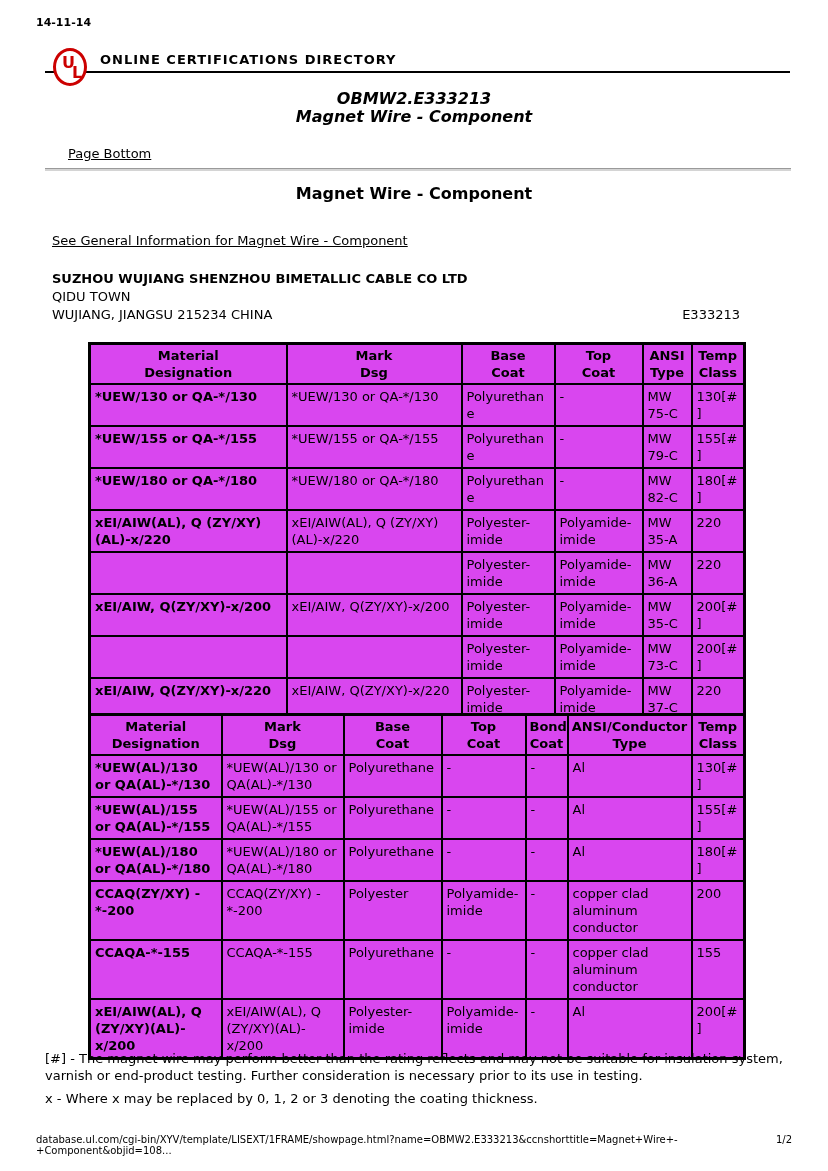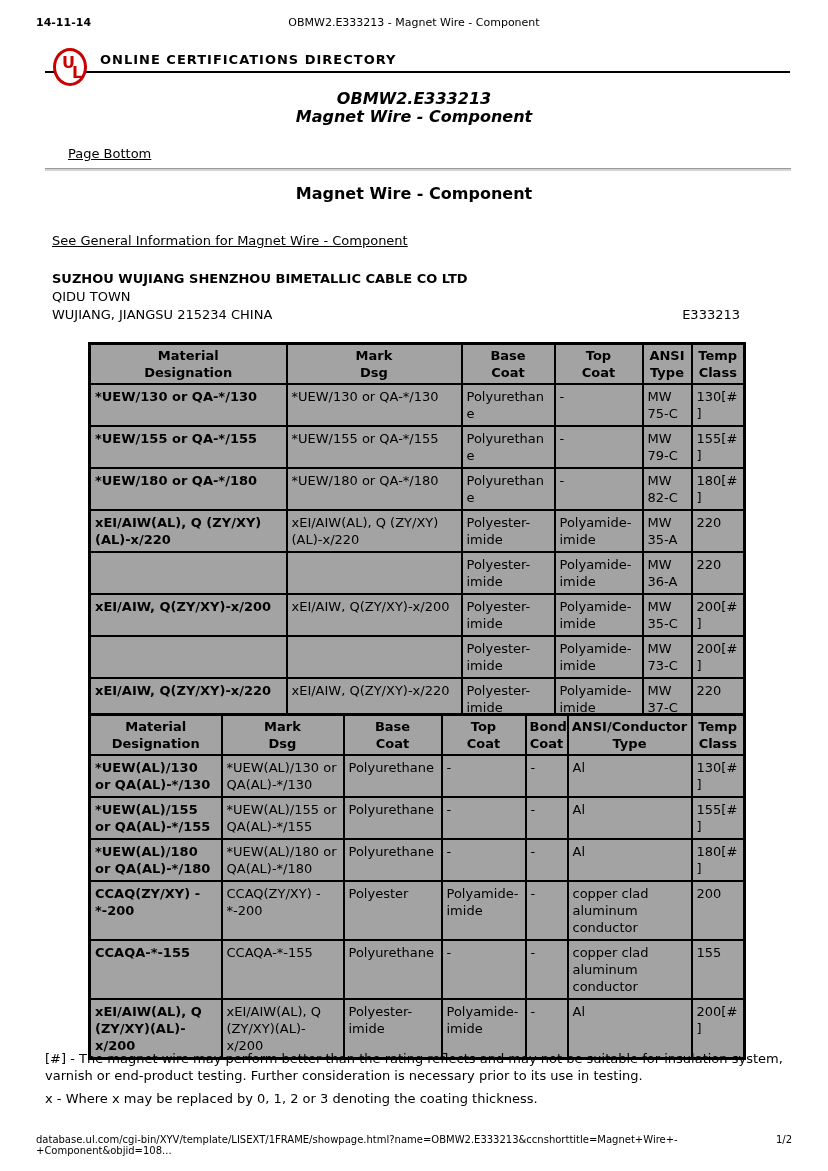--- a/index.html
+++ b/index.html
@@ -44,41 +44,40 @@
   .gen-link    { position: absolute; top: 233px; left: 52px; text-align: center; }
 
   .divider { position: absolute; top: 168px; left: 45px; right: 37px; height: 3px; background: #d4d4d4; border-top: 1px solid #9a9a9a; }
 
   
   .company { position: absolute; top: 270px; left: 52px; right: 88px; line-height: 18px; }
   .company-name { font-weight: bold; }
   .file-number { position: absolute; right: 0; top: 0; margin-top: 36px; }
 
   
-  .tbl { border-collapse: collapse; table-layout: fixed; border: 3px solid #000; background: #a3a3a3; }
+  .tbl { border-collapse: collapse; table-layout: fixed; border: 3px solid #000; background: #d946ef; }
   .tbl th, .tbl td { border: 2px solid #000; font-size: 13px; line-height: 17px; overflow: hidden; }
   .tbl th { font-weight: bold; text-align: center; vertical-align: middle; white-space: pre-line; padding: 2px 3px; height: 38px; }
   .tbl td { vertical-align: top; text-align: left; padding: 3px 4px; height: 34px; word-wrap: break-word; }
   .tbl td.md { font-weight: bold; }
   .table1 { position: absolute; top: 342px; left: 88px; width: 658px; }
   .table2 { position: absolute; top: 713px; left: 88px; width: 658px; }
 
   
   .footnote1 { position: absolute; top: 1050px; left: 45px; width: 748px; line-height: 17px; }
   .footnote2 { position: absolute; top: 1091px; left: 45px; width: 748px; }
 
   
   .page-footer { position: absolute; top: 1134px; left: 36px; right: 36px; font-size: 10px; display: flex; justify-content: center; }
 </style>
 </head>
 <body>
 
 <div class="print-header">
   <span class="ph-date">14-11-14</span>
-  <div class="ph-title">OBMW2.E333213 - Magnet Wire - Component</div>
 </div>
 
 <div class="banner">
   <div class="ul-logo" style="border-color: rgb(204, 0, 0); color: rgb(204, 0, 0);">
     <span class="ul-u">U</span>
     <span class="ul-l">L</span>
   </div>
   <span class="banner-text">ONLINE CERTIFICATIONS DIRECTORY</span>
 </div>
 

